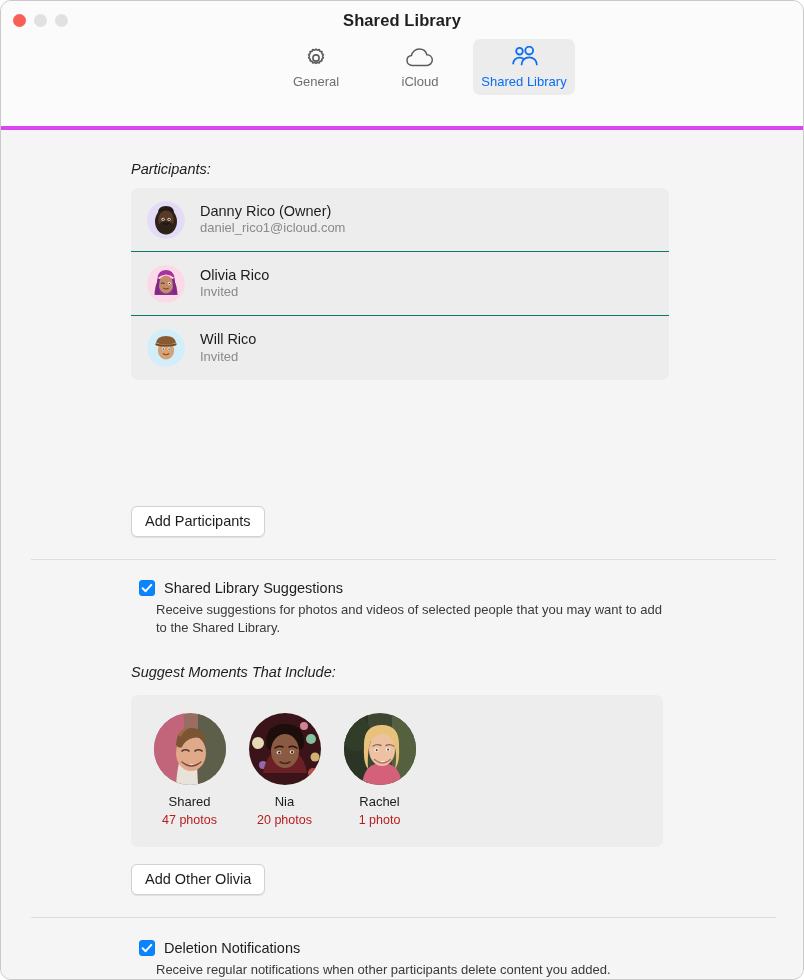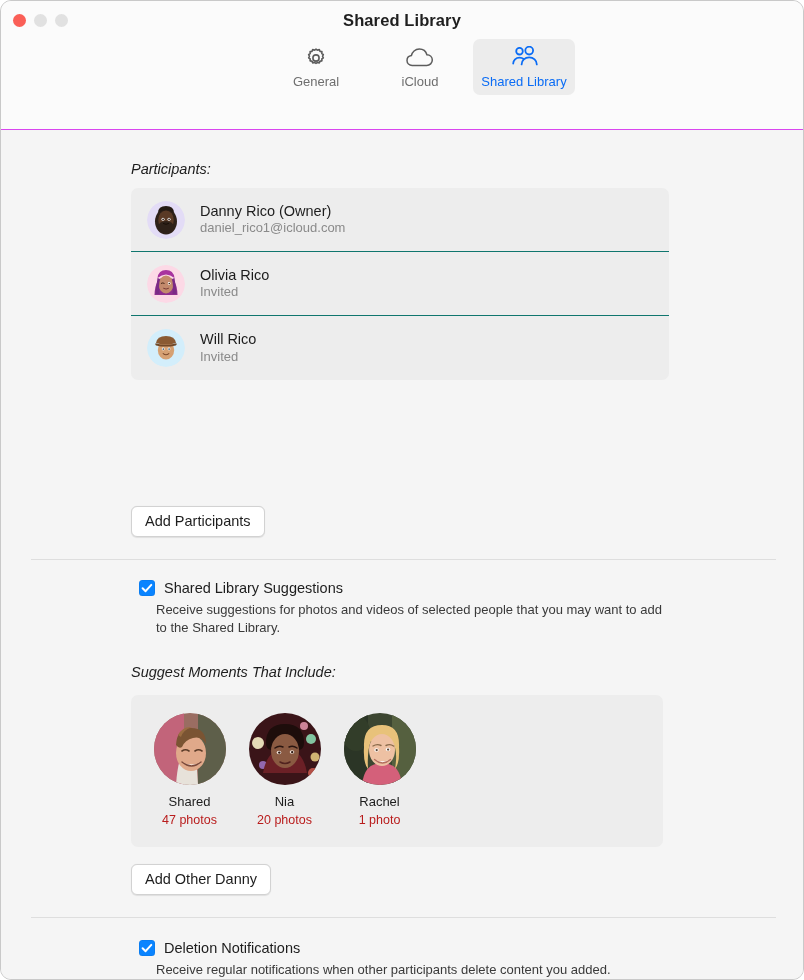--- a/index.html
+++ b/index.html
@@ -24,21 +24,21 @@
     border-radius: 11px;
     overflow: hidden;
     border: 1px solid #c9c9c9;
   }
 
   
   .toolbar {
     position: relative;
     height: 129px;
     background: #fbfbfb;
-    border-bottom: 1px solid #d946ef;
+    border-bottom: 4px solid #d946ef;
     box-sizing: border-box;
   }
   .traffic-lights {
     position: absolute;
     top: 13px;
     left: 12px;
     display: flex;
     gap: 8px;
   }
   .light {
@@ -484,21 +484,21 @@
               <path d="M30.5 46.5 q8 7 16 0" stroke="#b5705f" stroke-width="1.3" fill="none" stroke-linecap="round"></path>
             </svg>
           </div>
           <div class="face-name">Rachel</div>
           <div class="face-count">1 photo</div>
         </div>
 
       </div>
     </div>
 
-    <button class="btn btn-add-other-people">Add Other Danny</button>
+    <button class="btn btn-add-other-people">Add Other Olivia</button>
 
     <div class="separator sep-2"></div>
 
     <div class="check-row check-row-2">
       <div class="check-head">
         <span class="checkbox">
           <svg viewBox="0 0 16 16">
             <path d="M3.6 8.3 L6.6 11.2 L12.3 4.9" fill="none" stroke="#ffffff" stroke-width="2" stroke-linecap="round" stroke-linejoin="round"></path>
           </svg>
         </span>

